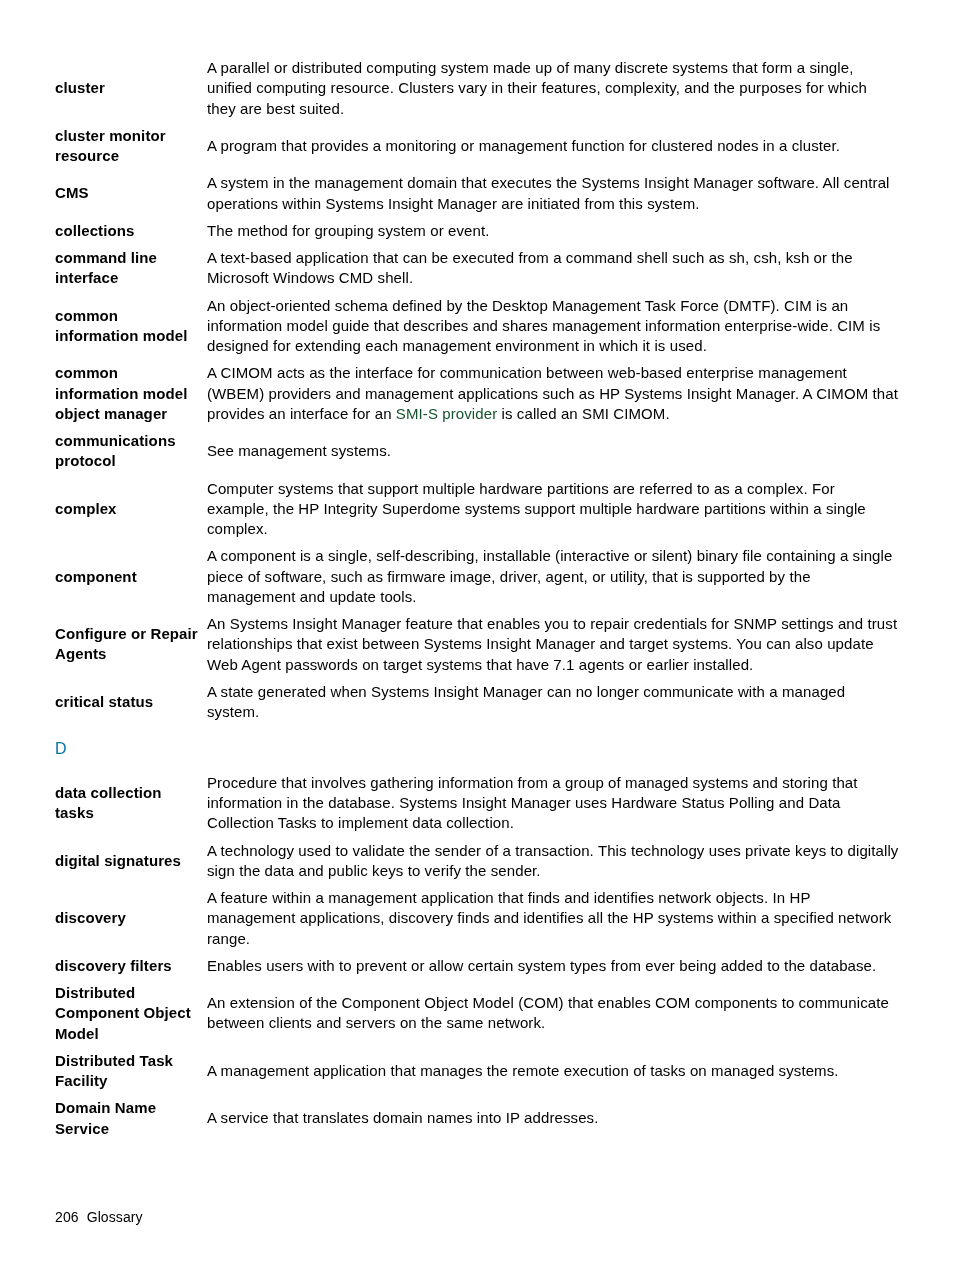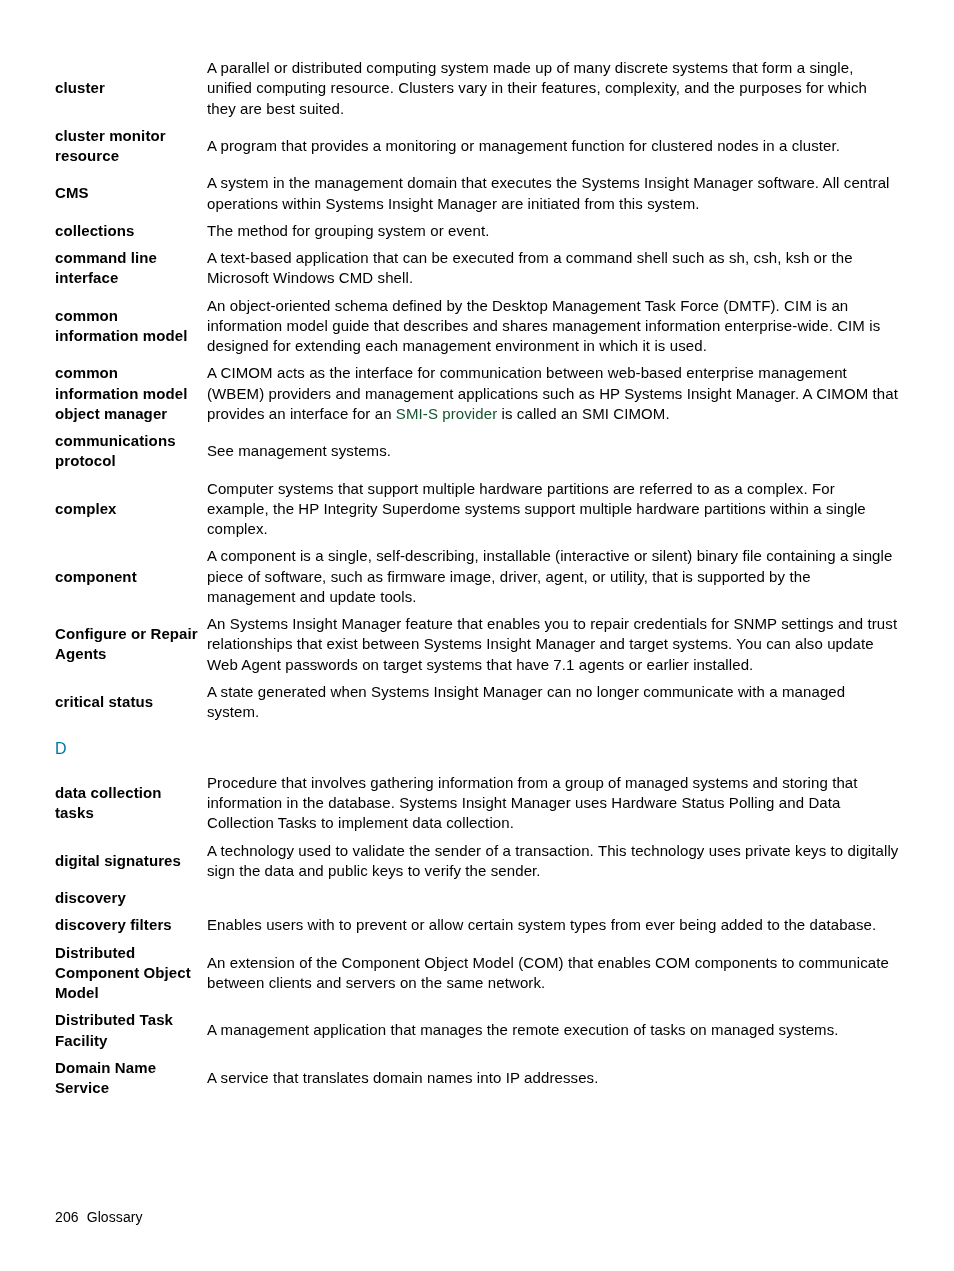--- a/index.html
+++ b/index.html
@@ -106,20 +106,21 @@
   <div class="glossary-entry">
     <div class="term">data collection tasks</div>
     <div class="definition">Procedure that involves gathering information from a group of managed systems and storing that information in the database. Systems Insight Manager uses Hardware Status Polling and Data Collection Tasks to implement data collection.</div>
   </div>
   <div class="glossary-entry">
     <div class="term">digital signatures</div>
     <div class="definition">A technology used to validate the sender of a transaction. This technology uses private keys to digitally sign the data and public keys to verify the sender.</div>
   </div>
   <div class="glossary-entry">
     <div class="term">discovery</div>
+    <div class="definition">A feature within a management application that finds and identifies network objects. In HP management applications, discovery finds and identifies all the HP systems within a specified network range.</div>
   </div>
   <div class="glossary-entry">
     <div class="term">discovery filters</div>
     <div class="definition">Enables users with to prevent or allow certain system types from ever being added to the database.</div>
   </div>
   <div class="glossary-entry">
     <div class="term">Distributed Component Object Model</div>
     <div class="definition">An extension of the Component Object Model (COM) that enables COM components to communicate between clients and servers on the same network.</div>
   </div>
   <div class="glossary-entry">

